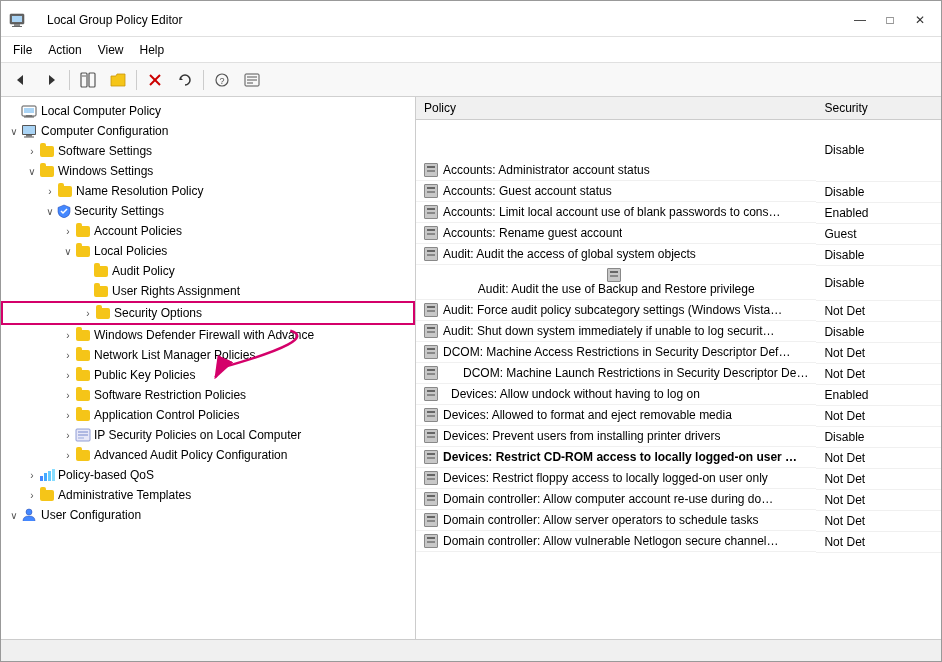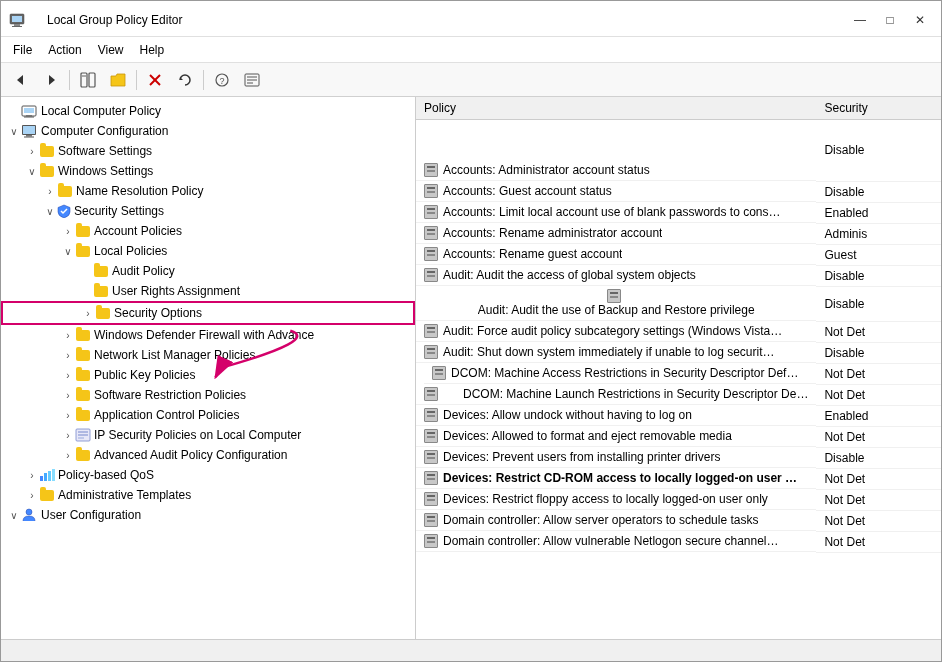--- a/index.html
+++ b/index.html
@@ -552,27 +552,20 @@
             <tr>
     <td style="display:flex;align-items:center;padding:3px 8px;">
       <span class="policy-row-icon"></span>
       <span style="overflow:hidden;text-overflow:ellipsis;white-space:nowrap;max-width:360px;">Accounts: Limit local account use of blank passwords to cons…</span>
     </td>
     <td style="padding:3px 8px;">Enabled</td>
   </tr>
             <tr>
     <td style="display:flex;align-items:center;padding:3px 8px;">
       <span class="policy-row-icon"></span>
-      <span style="overflow:hidden;text-overflow:ellipsis;white-space:nowrap;max-width:360px;">Accounts: Rename administrator account</span>
-    </td>
-    <td style="padding:3px 8px;">Adminis</td>
-  </tr>
-            <tr>
-    <td style="display:flex;align-items:center;padding:3px 8px;">
-      <span class="policy-row-icon"></span>
       <span style="overflow:hidden;text-overflow:ellipsis;white-space:nowrap;max-width:360px;">Accounts: Rename guest account</span>
     </td>
     <td style="padding:3px 8px;">Guest</td>
   </tr>
             <tr>
     <td style="display:flex;align-items:center;padding:3px 8px;">
       <span class="policy-row-icon"></span>
       <span style="overflow:hidden;text-overflow:ellipsis;white-space:nowrap;max-width:360px;">Audit: Audit the access of global system objects</span>
     </td>
     <td style="padding:3px 8px;">Disable</td>
@@ -592,35 +585,35 @@
     <td style="padding:3px 8px;">Not Det</td>
   </tr>
             <tr>
     <td style="display:flex;align-items:center;padding:3px 8px;">
       <span class="policy-row-icon"></span>
       <span style="overflow:hidden;text-overflow:ellipsis;white-space:nowrap;max-width:360px;">Audit: Shut down system immediately if unable to log securit…</span>
     </td>
     <td style="padding:3px 8px;">Disable</td>
   </tr>
             <tr>
-    <td style="display:flex;align-items:flex-end;padding:3px 8px;margin-left:8px;">
+    <td style="display:flex;align-items:flex-end;padding:3px 8px;">
       <span class="policy-row-icon"></span>
       <span style="overflow:hidden;text-overflow:ellipsis;white-space:nowrap;max-width:360px;">DCOM: Machine Access Restrictions in Security Descriptor Def…</span>
     </td>
     <td style="padding:3px 8px;">Not Det</td>
   </tr>
             <tr>
     <td style="display:flex;align-items:center;padding:3px 8px;">
       <span class="policy-row-icon"></span>
       <span style="overflow:hidden;text-overflow:ellipsis;white-space:nowrap;max-width:360px;margin-left:20px;">DCOM: Machine Launch Restrictions in Security Descriptor De…</span>
     </td>
     <td style="padding:3px 8px;">Not Det</td>
   </tr>
             <tr>
-    <td style="display:flex;align-items:flex-end;padding:3px 8px;">
+    <td style="display:flex;align-items:flex-end;padding:3px 8px;gap:8px;">
       <span class="policy-row-icon"></span>
       <span style="overflow:hidden;text-overflow:ellipsis;white-space:nowrap;max-width:360px;">Devices: Allow undock without having to log on</span>
     </td>
     <td style="padding:3px 8px;">Enabled</td>
   </tr>
             <tr>
     <td style="display:flex;align-items:center;padding:3px 8px;">
       <span class="policy-row-icon"></span>
       <span style="overflow:hidden;text-overflow:ellipsis;white-space:nowrap;max-width:360px;">Devices: Allowed to format and eject removable media</span>
     </td>
@@ -637,20 +630,27 @@
     <td style="display:flex;align-items:center;padding:3px 8px;">
       <span class="policy-row-icon"></span>
       <span style="overflow:hidden;text-overflow:ellipsis;white-space:nowrap;max-width:360px;font-weight:bold;">Devices: Restrict CD-ROM access to locally logged-on user on…</span>
     </td>
     <td style="padding:3px 8px;">Not Det</td>
   </tr>
             <tr>
     <td style="display:flex;align-items:center;padding:3px 8px;">
       <span class="policy-row-icon"></span>
       <span style="overflow:hidden;text-overflow:ellipsis;white-space:nowrap;max-width:360px;">Devices: Restrict floppy access to locally logged-on user only</span>
+    </td>
+    <td style="padding:3px 8px;">Not Det</td>
+  </tr>
+            <tr>
+    <td style="display:flex;align-items:center;padding:3px 8px;">
+      <span class="policy-row-icon"></span>
+      <span style="overflow:hidden;text-overflow:ellipsis;white-space:nowrap;max-width:360px;">Domain controller: Allow computer account re-use during do…</span>
     </td>
     <td style="padding:3px 8px;">Not Det</td>
   </tr>
             <tr>
     <td style="display:flex;align-items:center;padding:3px 8px;">
       <span class="policy-row-icon"></span>
       <span style="overflow:hidden;text-overflow:ellipsis;white-space:nowrap;max-width:360px;">Domain controller: Allow server operators to schedule tasks</span>
     </td>
     <td style="padding:3px 8px;">Not Det</td>
   </tr>

